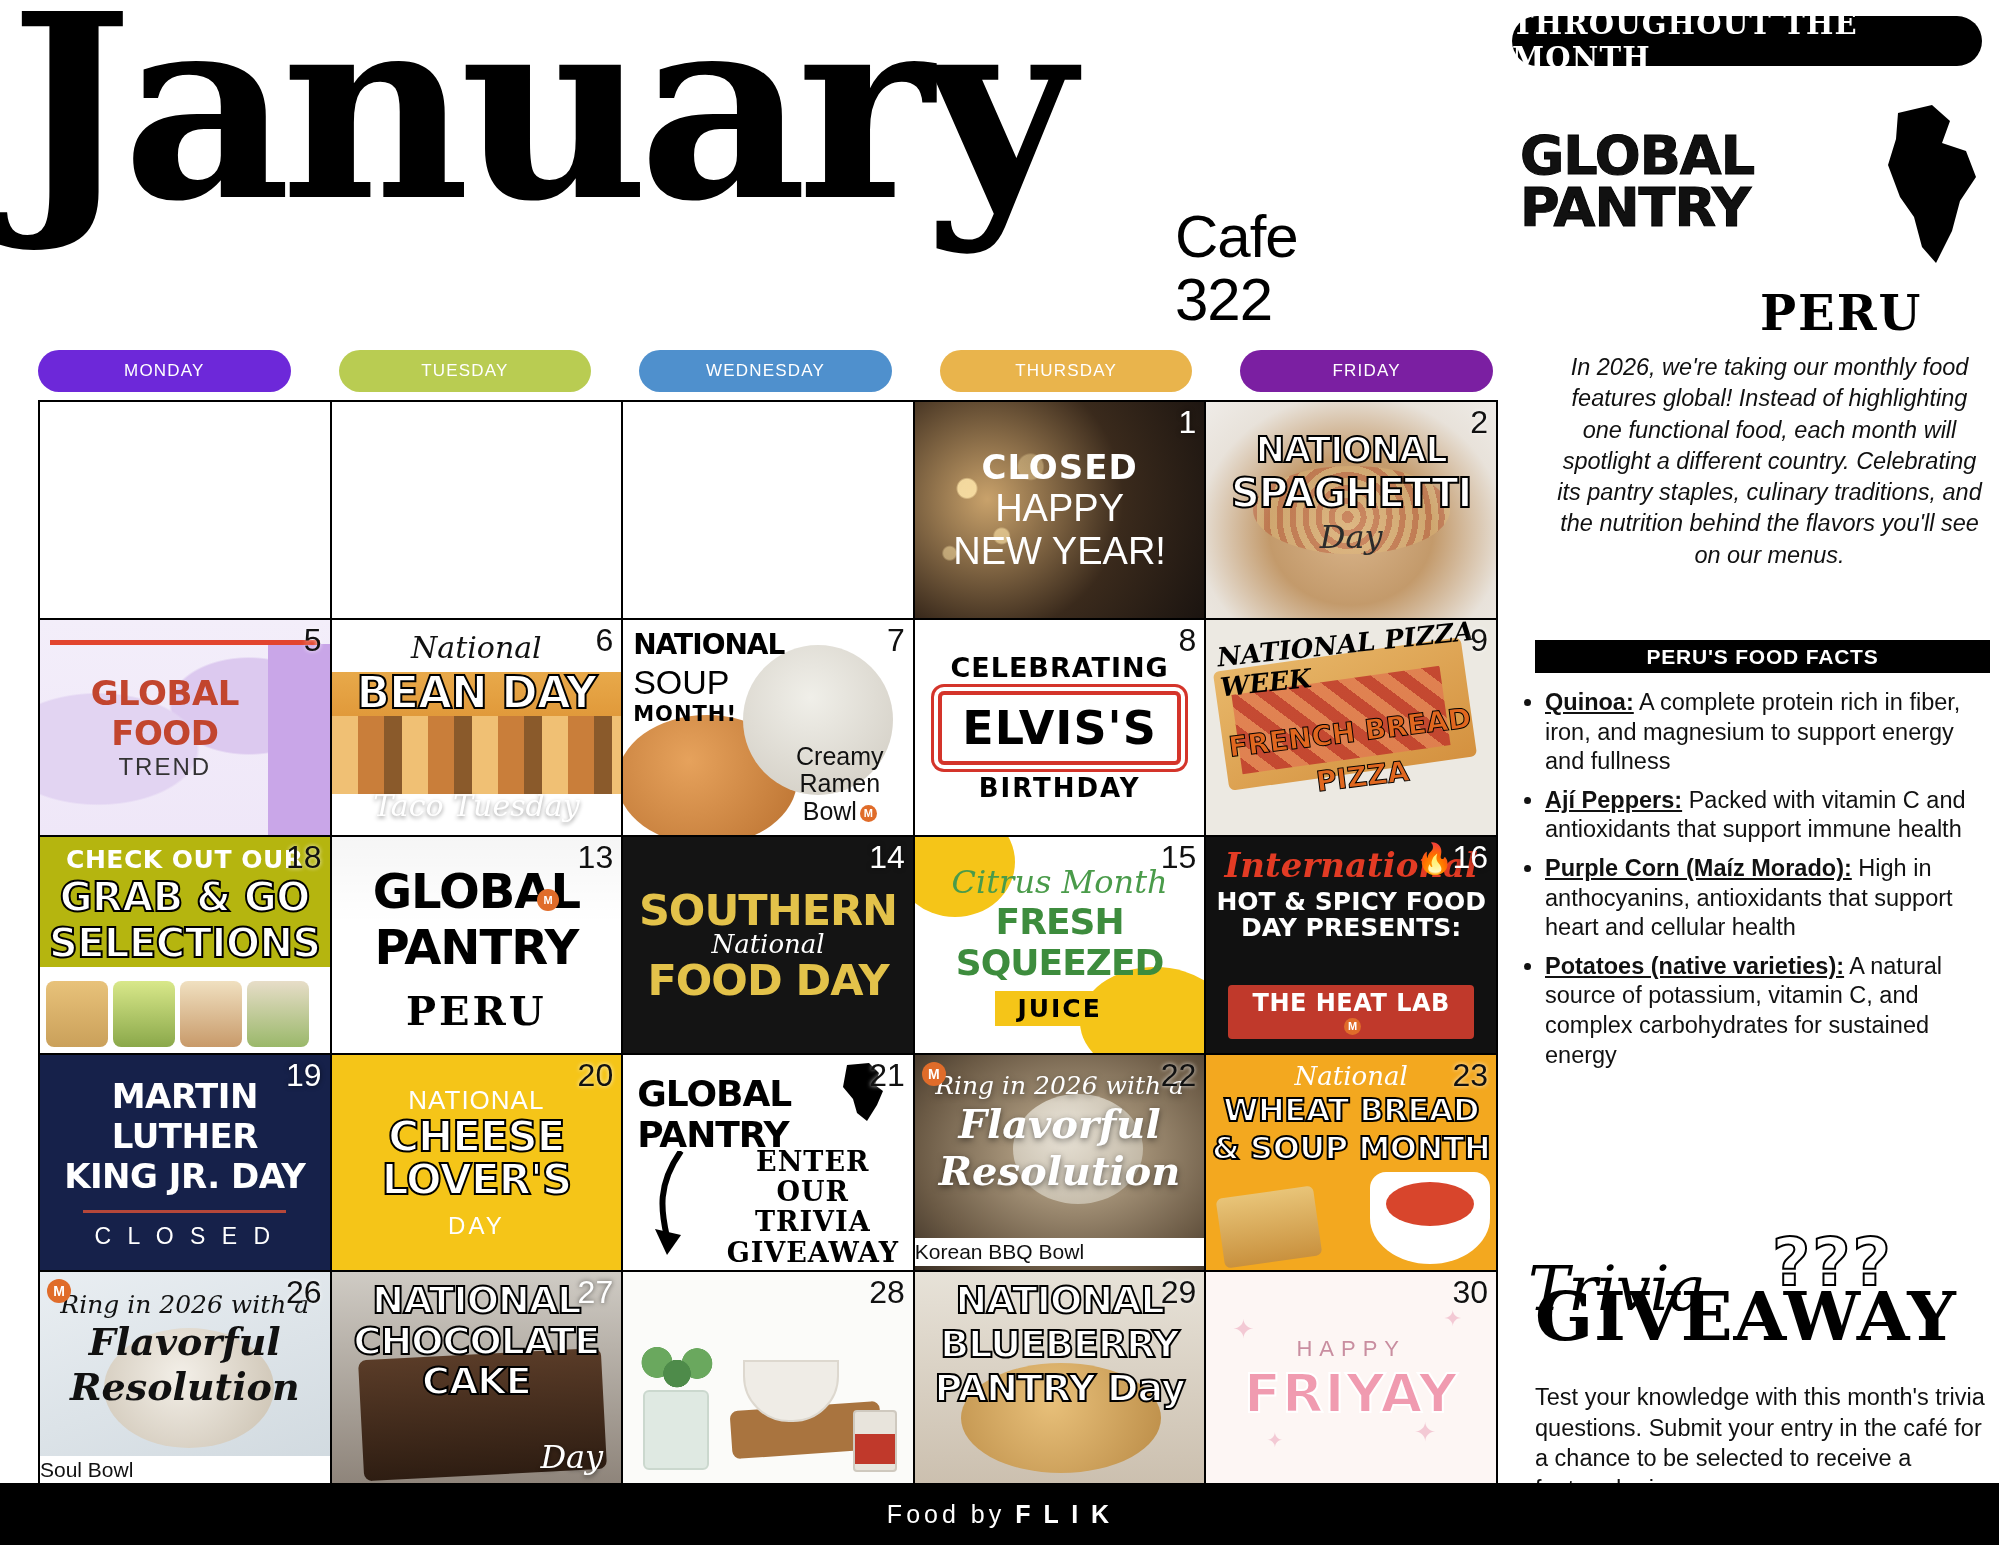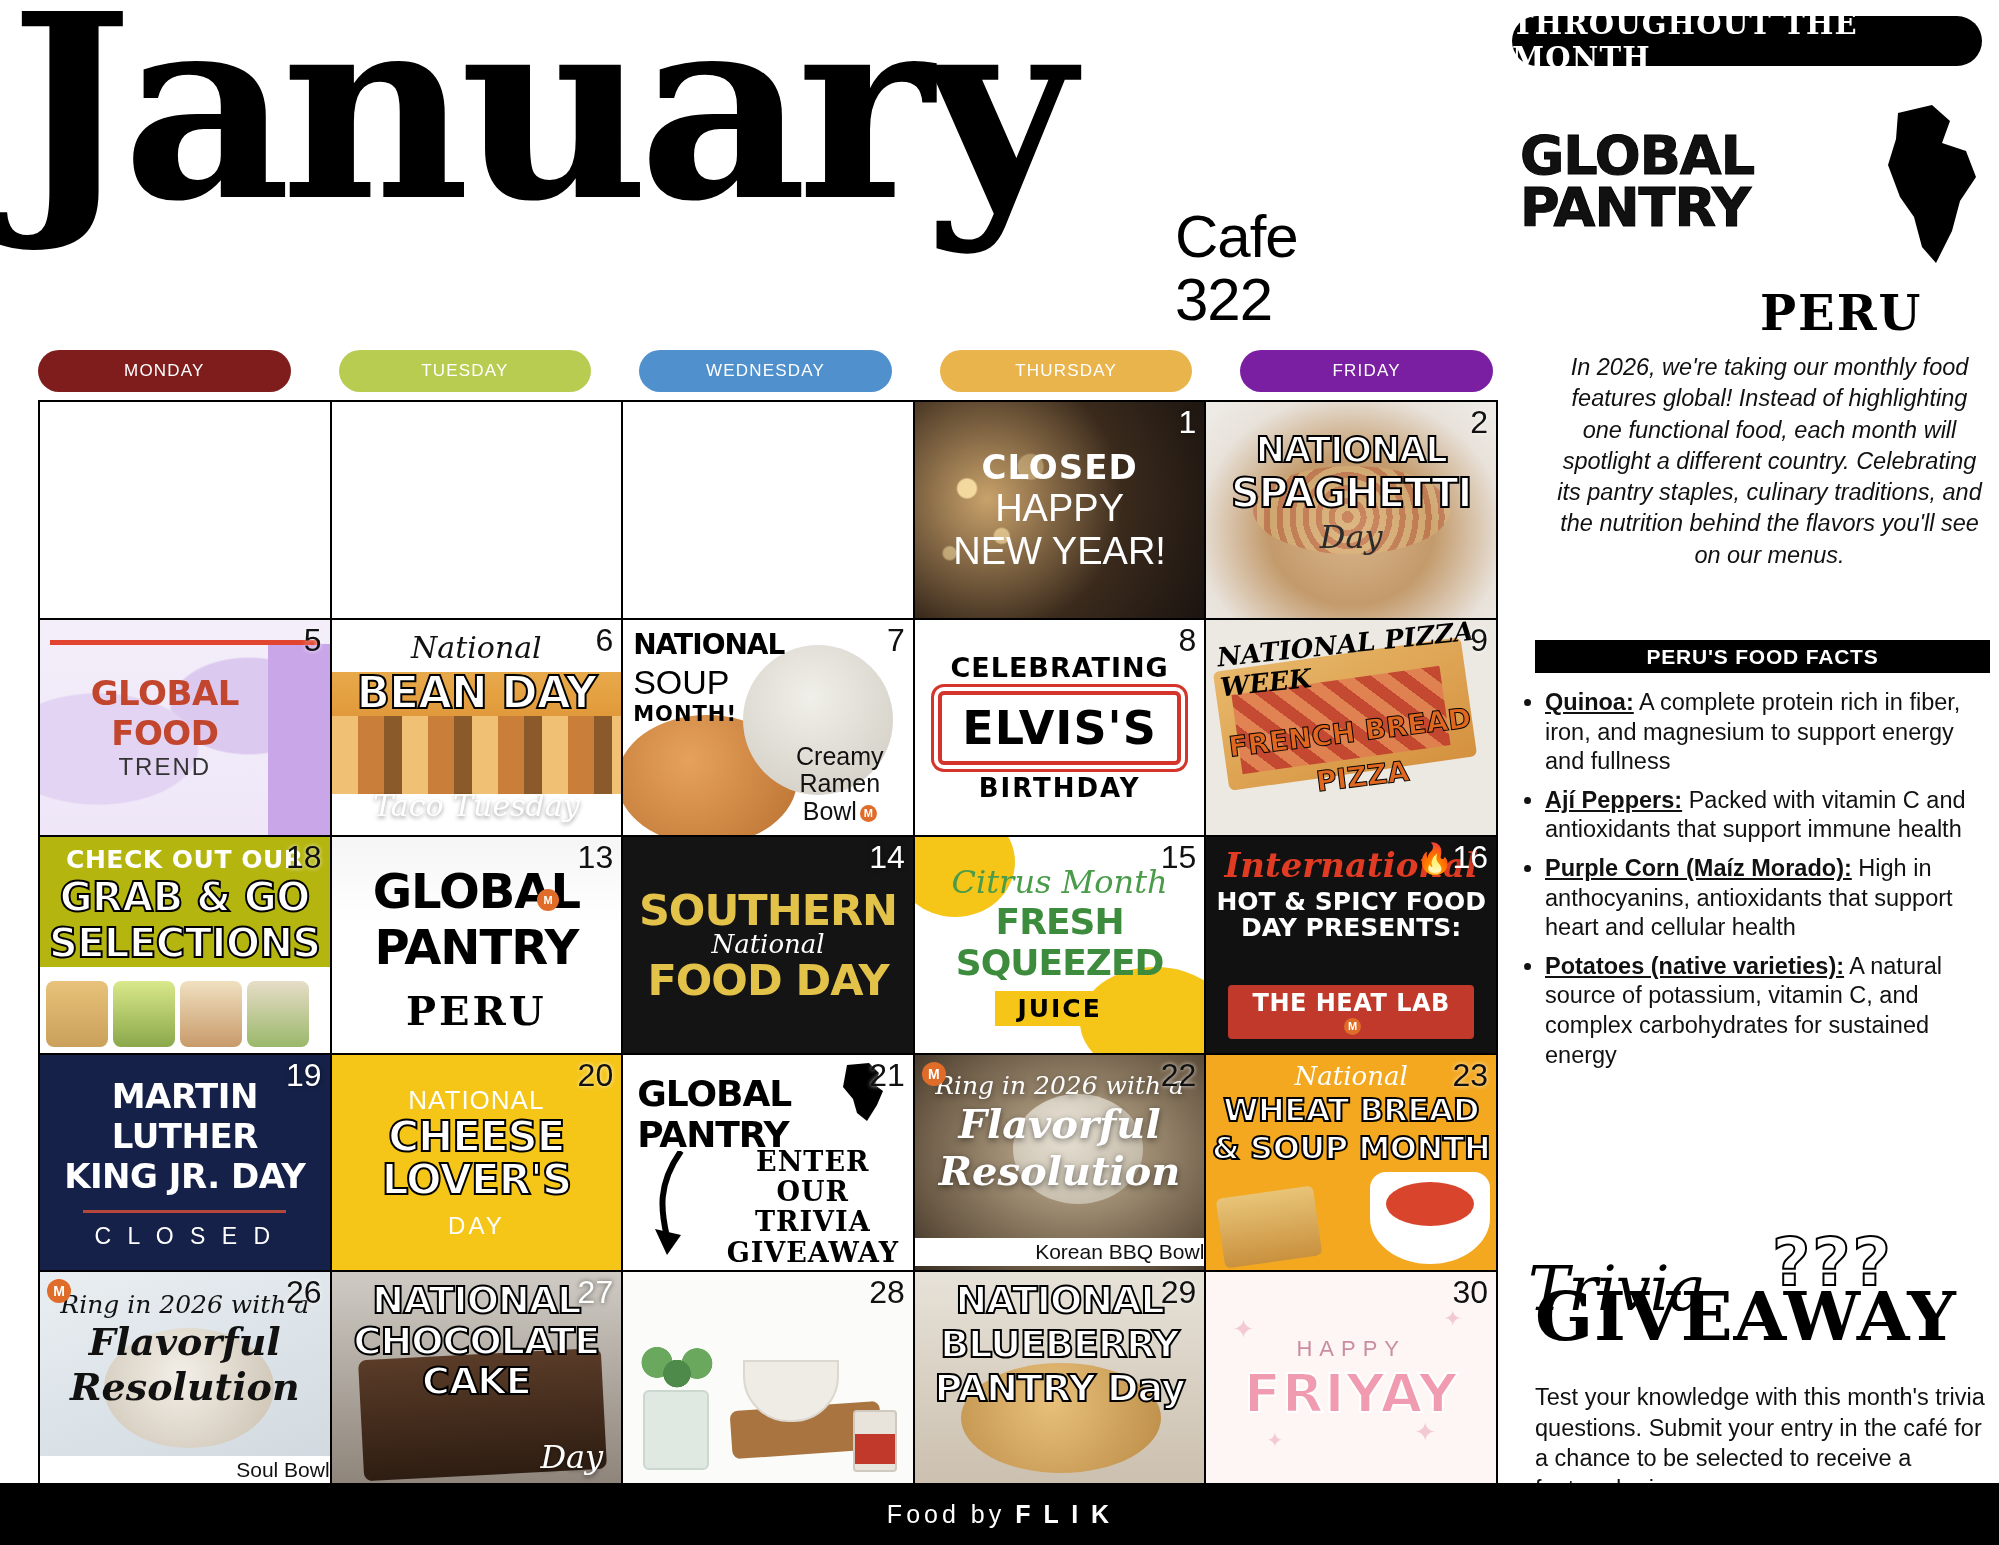--- a/index.html
+++ b/index.html
@@ -55,21 +55,21 @@
   }
   .daynum {
     position: absolute; right: 8px; top: 2px;
     font-size: 32px; font-weight: 400; color: #111;
     font-family: "Liberation Sans", sans-serif; z-index: 9;
     text-shadow: 0 0 4px rgba(255,255,255,.85);
   }
   .daynum.light { color: #fff; text-shadow: 0 0 5px rgba(0,0,0,.6); }
   .cap {
     position: absolute; left: 0; right: 0; bottom: 4px;
-    text-align: right; font-size: 21px; color: #111; background: #fff;
+    text-align: left; font-size: 21px; color: #111; background: #fff;
     padding: 2px 0;
   }
   .mbadge {
     position: absolute; left: 7px; top: 7px; width: 24px; height: 24px;
     border-radius: 50%; background: #e06c2a; color: #fff;
     font-size: 14px; font-weight: 700; display: flex;
     align-items: center; justify-content: center; z-index: 9;
   }
   .mchip {
     display: inline-flex; width: 17px; height: 17px; border-radius: 50%;
@@ -150,21 +150,21 @@
 
 <div class="page">
 
   <div class="month-title">January</div>
   <div class="cafe-name">
     <div>Cafe</div>
     <div>322</div>
   </div>
 
   <div class="day-headers">
-    <div class="day-pill" style="background:#7f1d1d">MONDAY</div>
+    <div class="day-pill" style="background:#6d28d9">MONDAY</div>
     <div class="day-pill" style="background:#b9cc52">TUESDAY</div>
     <div class="day-pill" style="background:#4f90cd">WEDNESDAY</div>
     <div class="day-pill" style="background:#e9b44c">THURSDAY</div>
     <div class="day-pill" style="background:#7b1fa2">FRIDAY</div>
   </div>
 
   <div class="grid">
 
     <div class="cell"></div>
     <div class="cell"></div>

